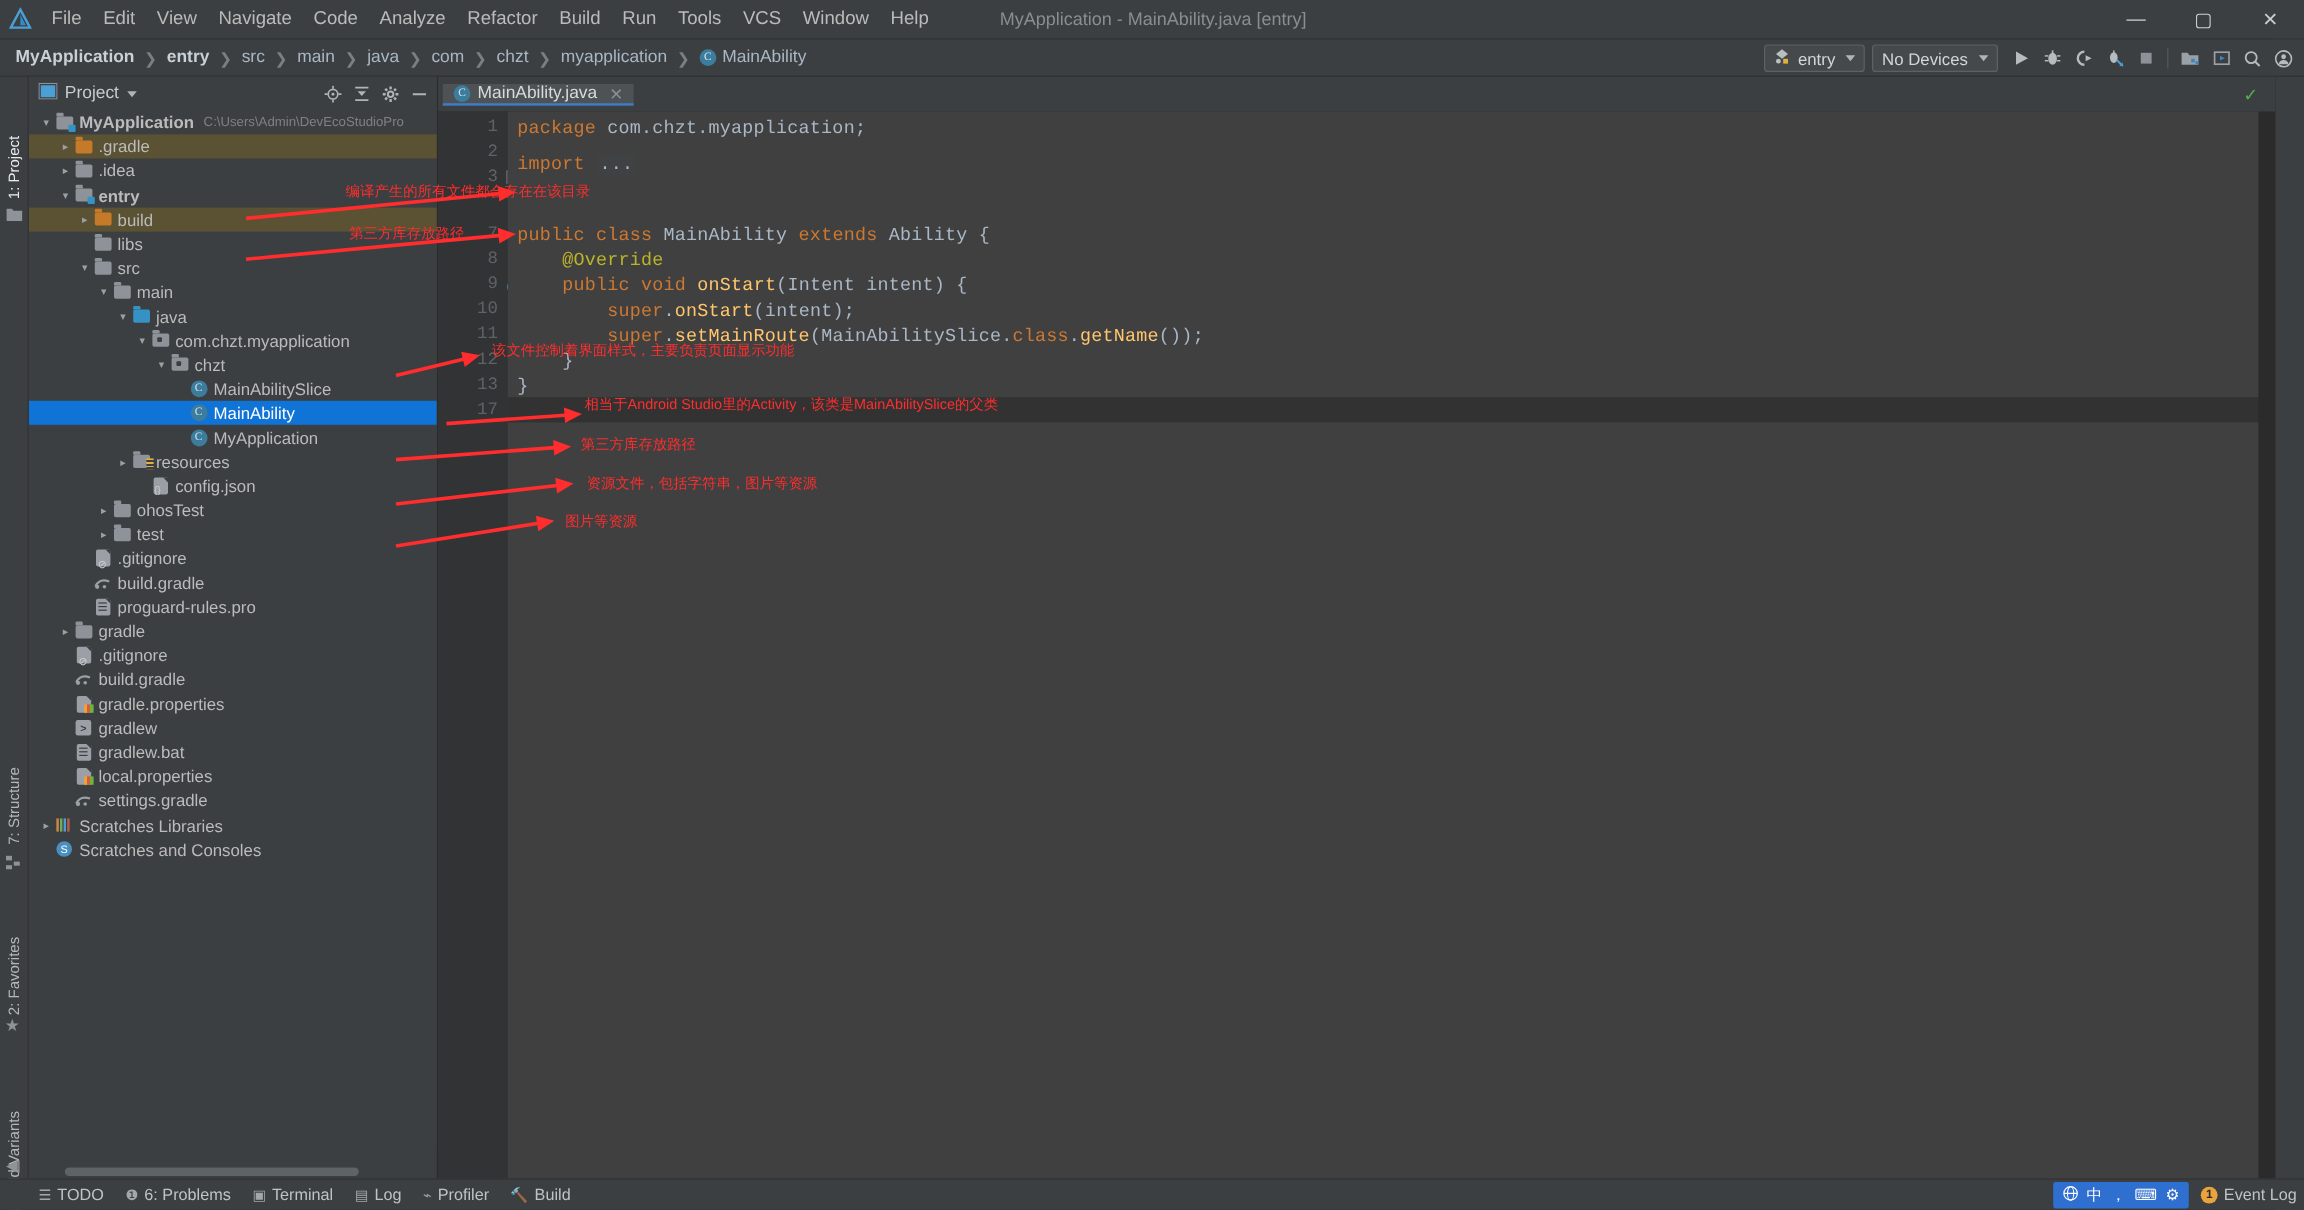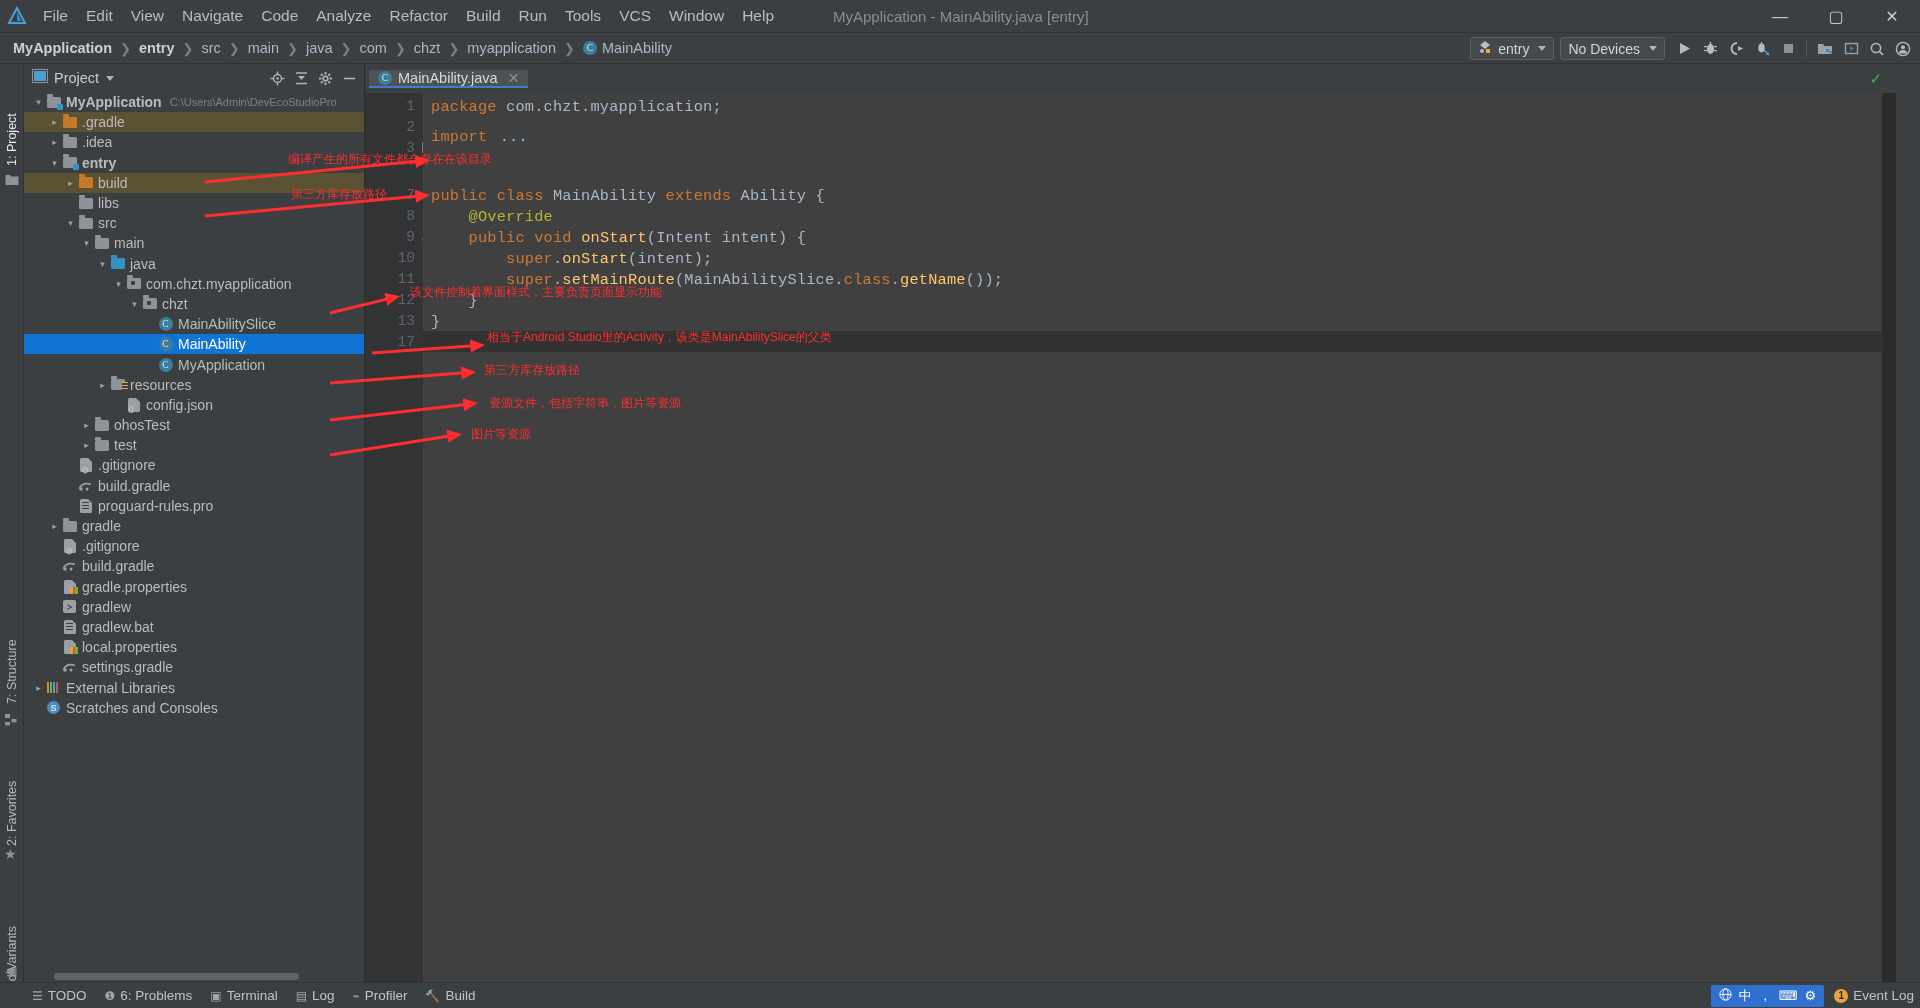--- a/index.html
+++ b/index.html
@@ -732,21 +732,21 @@
         <div class="trow" style="padding-left: 8px;">
           <span class="twist">▸</span>
           <span class="ticon">
             <svg width="15" height="13" viewBox="0 0 15 13">
               <rect x="1" y="1" width="2" height="11" fill="#d08a3e"></rect>
               <rect x="4" y="1" width="2" height="11" fill="#6fae52"></rect>
               <rect x="7" y="1" width="2" height="11" fill="#4a9fd4"></rect>
               <rect x="10" y="1" width="2" height="11" fill="#c05a4a"></rect>
             </svg>
           </span>
-          <span class="tlabel">External Libraries</span>
+          <span class="tlabel">Scratches Libraries</span>
         </div>
         <div class="trow" style="padding-left: 8px;">
           <span class="twist"></span>
           <span class="ticon">
             <span class="scratch-ic">S</span>
           </span>
           <span class="tlabel">Scratches and Consoles</span>
         </div>
       </div>
 

